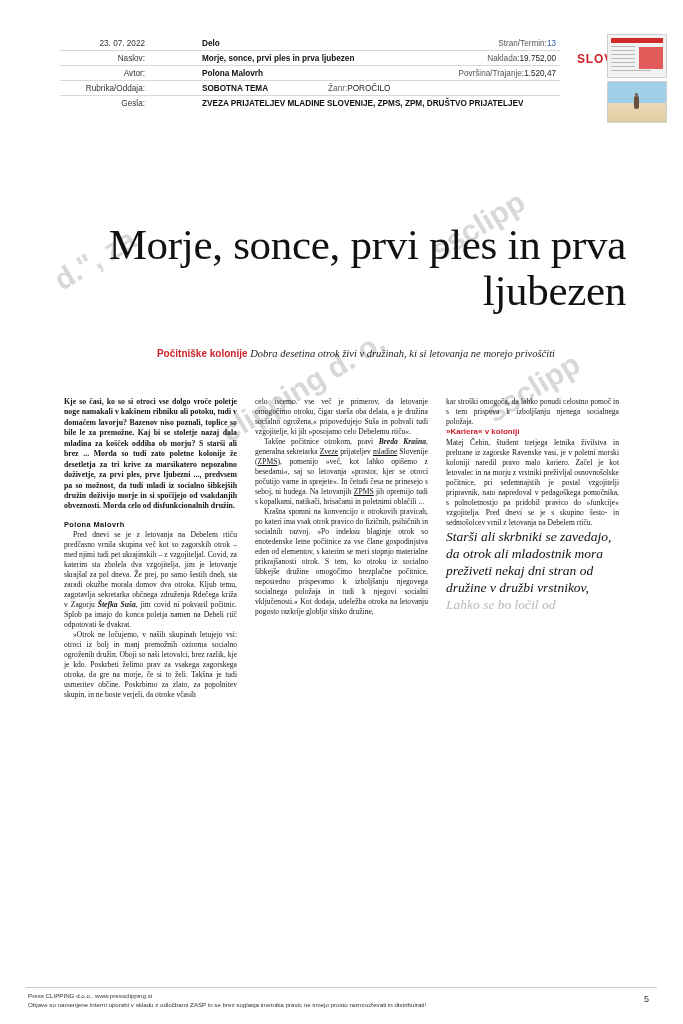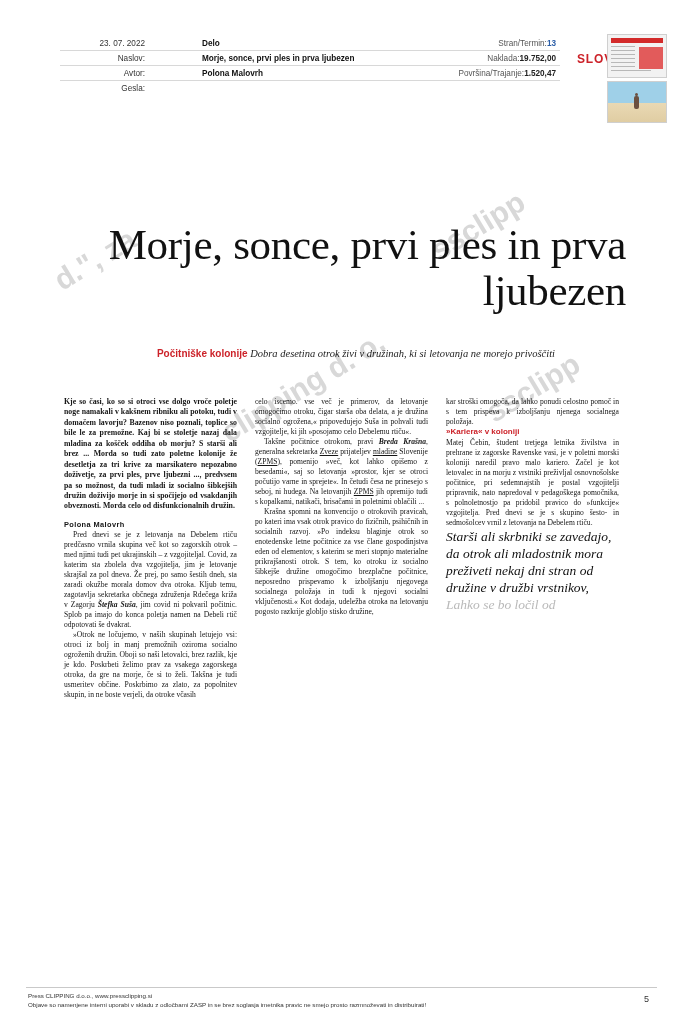--- a/index.html
+++ b/index.html
@@ -62,21 +62,21 @@
     color: #111;
     padding-left: 33px;
   }
   .meta-right {
     margin-left: auto;
     display: flex;
     align-items: baseline;
     padding-right: 4px;
   }
   .meta-right .rlabel { color: #555; }
-  .meta-right .rval { font-weight: bold; }
+  .meta-right .rval { font-weight: normal; }
   .blue { color: #2b5ea7; }
   .date-row .meta-label { width: 85px; }
   
   .thumbs {
     position: absolute;
     top: 34px;
     right: 18px;
     width: 58px;
   }
   .thumb-news {
@@ -327,23 +327,32 @@
 
     <div class="meta-row">
       <div class="meta-label">Avtor:</div>
       <div class="meta-val">Polona Malovrh</div>
       <div class="meta-right">
         <span class="rlabel">Površina/Trajanje:</span>
         <span class="rval">1.520,47</span>
       </div>
     </div>
 
+    <div class="meta-row">
+      <div class="meta-label">Rubrika/Oddaja:</div>
+      <div class="meta-val">SOBOTNA TEMA</div>
+      <div class="meta-right" style="margin-left:60px">
+        <span class="rlabel">Žanr:</span>
+        <span class="rval">POROČILO</span>
+      </div>
+    </div>
 
     <div class="meta-row">
       <div class="meta-label">Gesla:</div>
+      <div class="meta-val">ZVEZA PRIJATELJEV MLADINE SLOVENIJE, ZPMS, ZPM, DRUŠTVO PRIJATELJEV</div>
     </div>
   </div>
 
   <div class="wm wm1">d.", za</div>
   <div class="wm wm2">clipping d. o.</div>
   <div class="wm wm3">ssclipp</div>
   <div class="wm wm4">ssclipp</div>
 
   <div class="headline">Morje, sonce, prvi ples in prva ljubezen</div>
 

